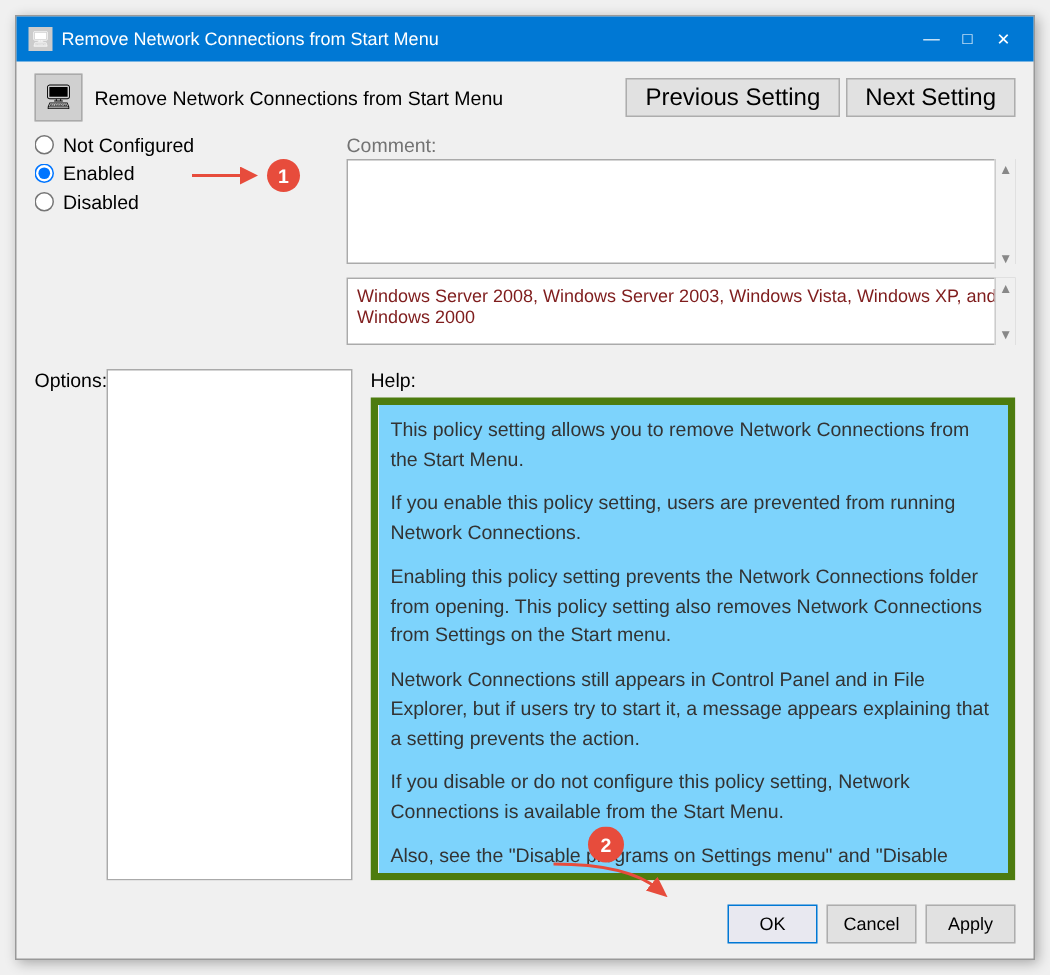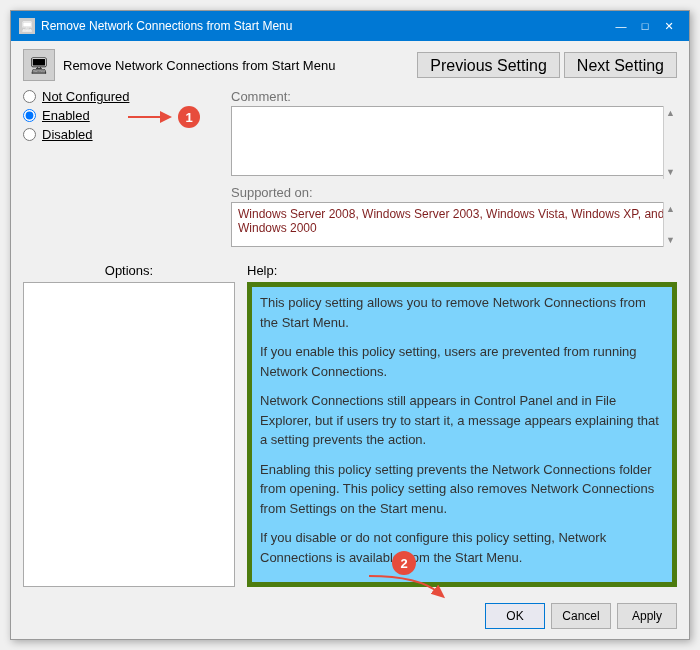--- a/index.html
+++ b/index.html
@@ -140,21 +140,20 @@
       position: relative;
     }
 
     .radio-item input[type="radio"] {
       margin: 0;
       cursor: pointer;
     }
 
     .radio-label {
       cursor: pointer;
-      text-decoration: underline;
     }
 
     .section-label {
       color: #737373;
       margin-bottom: 2px;
     }
 
     .comment-box {
       width: 100%;
       height: 70px;
@@ -181,22 +180,21 @@
       gap: 12px;
       flex: 1;
       overflow: hidden;
       margin-top: 8px;
     }
 
     .options-panel {
       width: 212px;
       flex-shrink: 0;
       display: flex;
-      flex-direction: column;
-      text-align: center;
+      flex-direction: row;
     }
 
     .options-label {
       margin-bottom: 4px;
     }
 
     .options-box {
       flex: 1;
       border: 1px solid #aaa;
       background: white;
@@ -339,21 +337,20 @@
           <div style="position:relative;">
             <textarea class="comment-box" style=""></textarea>
             <div style="position:absolute;right:0;top:0;bottom:0;width:14px;background:#f0f0f0;border-left:1px solid #ccc;display:flex;flex-direction:column;align-items:center;">
               <div style="color:#888;font-size:9px;margin-top:2px;">▲</div>
               <div style="flex:1;"></div>
               <div style="color:#888;font-size:9px;margin-bottom:2px;">▼</div>
             </div>
           </div>
         </div>
         <div>
-          <div class="section-label">Supported on:</div>
           <div style="position:relative;">
             <div class="supported-box">Windows Server 2008, Windows Server 2003, Windows Vista, Windows XP, and Windows 2000</div>
             <div style="position:absolute;right:0;top:0;bottom:0;width:14px;background:#f0f0f0;border-left:1px solid #ccc;display:flex;flex-direction:column;align-items:center;">
               <div style="color:#888;font-size:9px;margin-top:2px;">▲</div>
               <div style="flex:1;"></div>
               <div style="color:#888;font-size:9px;margin-bottom:2px;">▼</div>
             </div>
           </div>
         </div>
       </div>
@@ -364,22 +361,22 @@
       <div class="options-panel">
         <div class="options-label">Options:</div>
         <div class="options-box"></div>
       </div>
 
       <div class="help-panel">
         <div class="help-label">Help:</div>
         <div class="help-box">
           <p>This policy setting allows you to remove Network Connections from the Start Menu.</p>
           <p>If you enable this policy setting, users are prevented from running Network Connections.</p>
+          <p>Enabling this policy setting prevents the Network Connections folder from opening. This policy setting also removes Network Connections from Settings on the Start menu.</p>
           <p>Network Connections still appears in Control Panel and in File Explorer, but if users try to start it, a message appears explaining that a setting prevents the action.</p>
-          <p>Enabling this policy setting prevents the Network Connections folder from opening. This policy setting also removes Network Connections from Settings on the Start menu.</p>
           <p>If you disable or do not configure this policy setting, Network Connections is available from the Start Menu.</p>
           <p>Also, see the "Disable programs on Settings menu" and "Disable Control Panel" policy settings and the policy settings in the Network Connections folder (Computer Configuration and User Configuration\Administrative Templates\Network\Network</p>
         </div>
       </div>
     </div>
 
   </div>
 
   <div class="dialog-footer">
 

